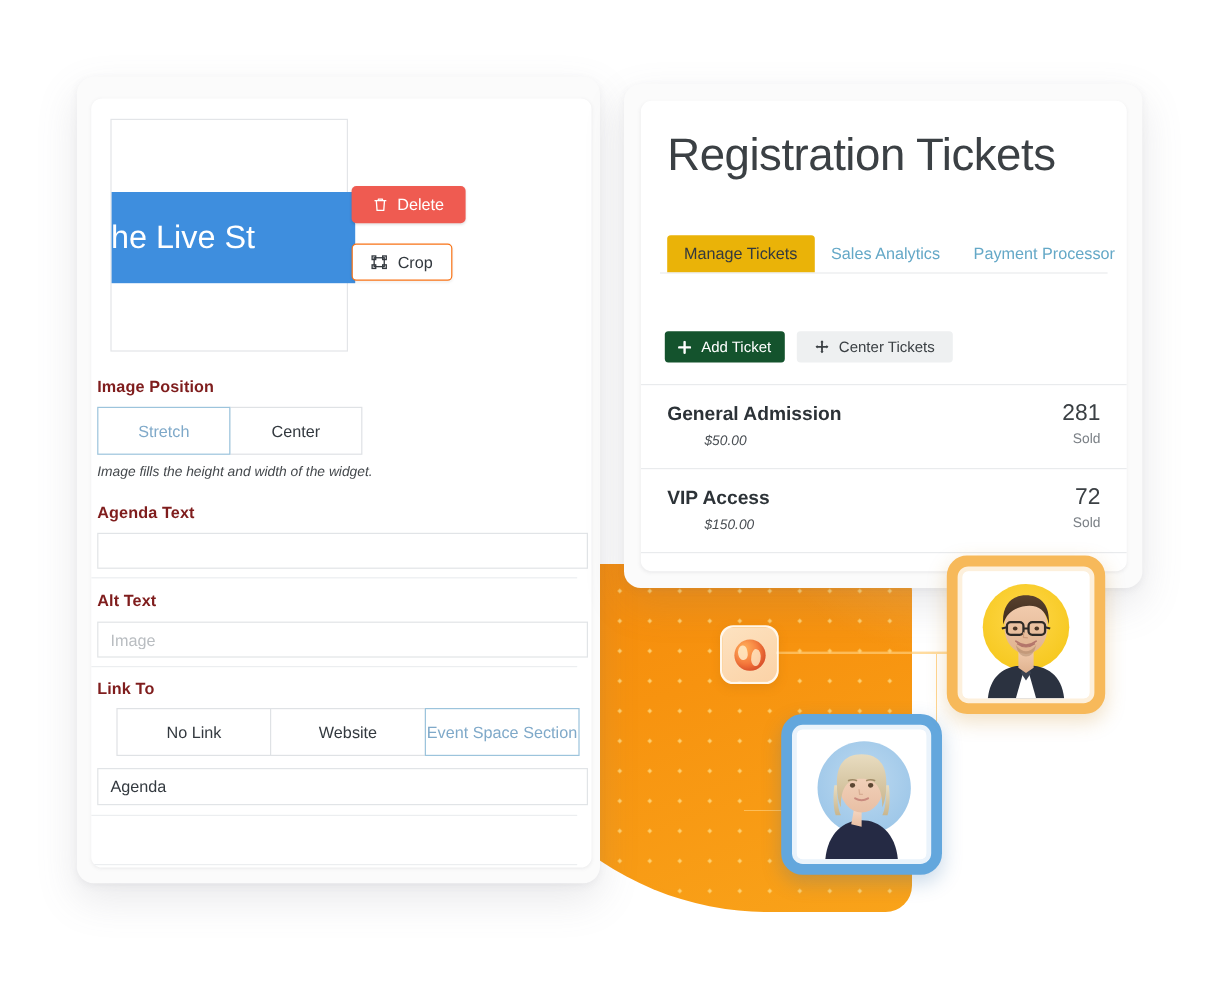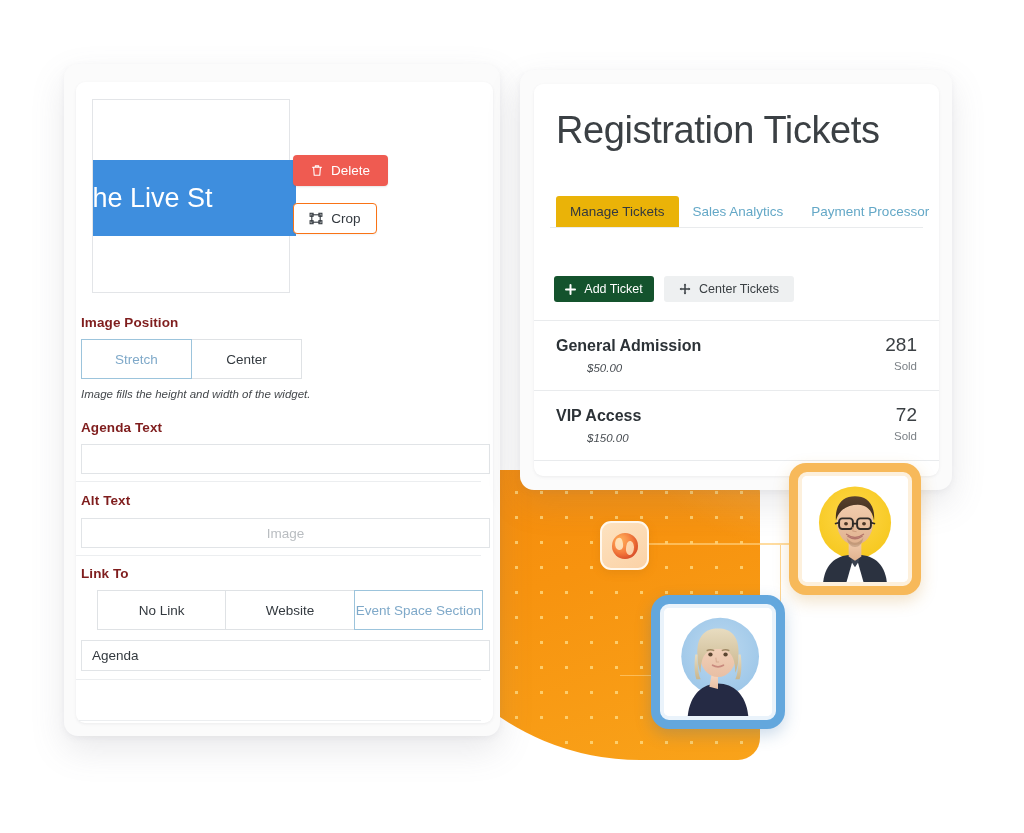--- a/index.html
+++ b/index.html
@@ -185,21 +185,20 @@
   .text-input {
     position: absolute;
     box-sizing: border-box;
     border: 1px solid #e1e4e7;
     background: #ffffff;
     font-size: 13.5px;
     color: #33393f;
     padding: 0 10px;
     font-family: "Liberation Sans", sans-serif;
     outline: none;
-    text-align: center;
   }
   .text-input::placeholder { color: #b9bdc1; }
 
   .divider-row {
     position: absolute;
     border-top: 1px solid #eceef0;
   }
 
   
   #right-frame { left: 520px; top: 70px; width: 432px; height: 420px; }

